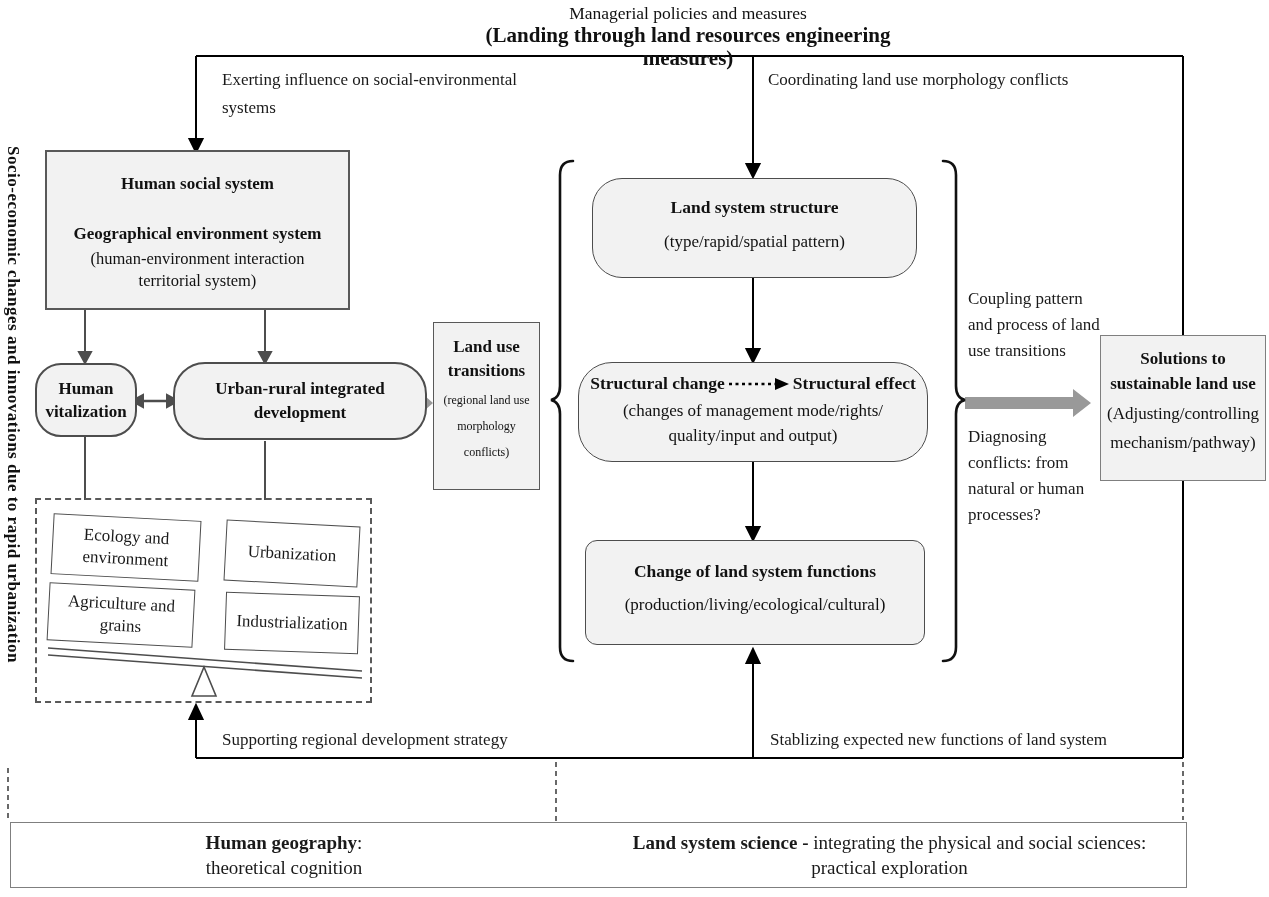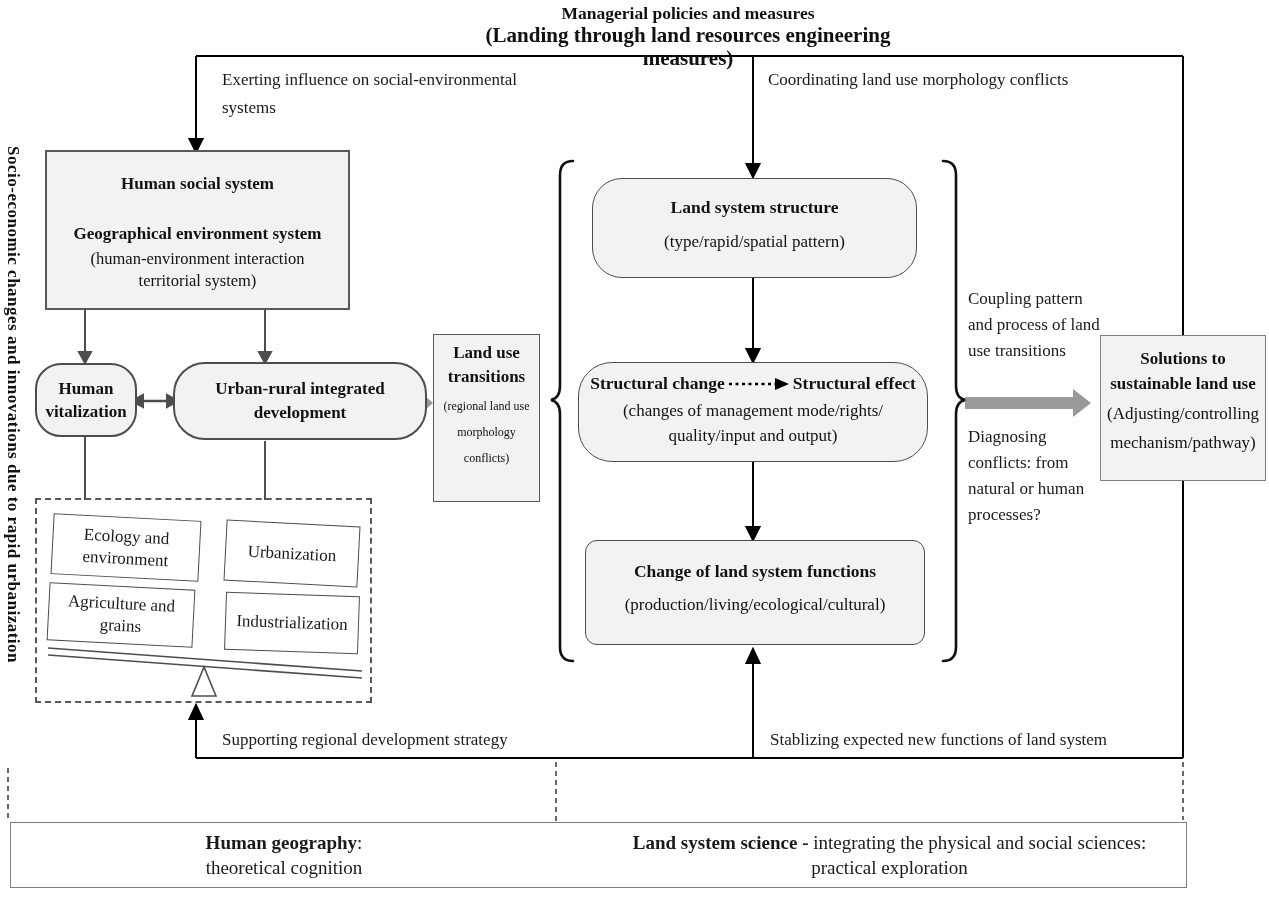--- a/index.html
+++ b/index.html
@@ -10,21 +10,21 @@
   .box{position:absolute;background:#f2f2f2;border:2px solid #595959;box-sizing:border-box;text-align:center;}
   .rbox{position:absolute;background:#f2f2f2;border:2px solid #4d4d4d;box-sizing:border-box;text-align:center;}
   .whitebox{position:absolute;background:#fff;border:1.5px solid #4d4d4d;box-sizing:border-box;
             display:flex;align-items:center;justify-content:center;text-align:center;
             font-size:17px;line-height:22px;color:#1a1a1a;}
   .b{font-weight:bold;}
   #side-label{left:-2px;top:76px;height:658px;width:30px;
       writing-mode:vertical-rl;display:flex;align-items:center;justify-content:center;
       font-weight:bold;font-size:17px;letter-spacing:.5px;color:#111;}
   #header{left:438px;top:2px;width:500px;text-align:center;}
-  #header .t{font-size:17.5px;font-weight:bold;line-height:22px;}
+  #header .t{font-size:17.5px;font-weight:normal;line-height:22px;}
   #header .s{font-size:21px;line-height:23px;font-weight:bold;}
   .edge{position:absolute;font-size:17px;line-height:28px;color:#1a1a1a;}
   svg{position:absolute;left:0;top:0;}
   .dash-frame{position:absolute;border:2px dashed #595959;box-sizing:border-box;background:transparent;}
   #bottom-bar{left:10px;top:822px;width:1177px;height:66px;border:1.5px solid #7f7f7f;box-sizing:border-box;background:#fff;}
   .bb-cell{position:absolute;top:0;height:100%;display:flex;flex-direction:column;justify-content:center;
            text-align:center;font-size:19px;line-height:25px;color:#1a1a1a;}
 </style>
 </head>
 <body>
@@ -130,21 +130,21 @@
   <div class="rbox b" style="left:35px;top:363px;width:102px;height:74px;border-radius:26px;font-size:17px;line-height:23px;display:flex;align-items:center;justify-content:center;padding:0 6px;">Human vitalization</div>
 
   <div class="rbox b" style="left:173px;top:362px;width:254px;height:78px;border-radius:32px;font-size:17px;line-height:24px;display:flex;align-items:center;justify-content:center;padding:16px 20px;">Urban-rural integrated development</div>
 
   <div class="dash-frame" style="left:35px;top:498px;width:337px;height:205px;"></div>
   <div class="whitebox" style="left:52px;top:517px;width:148px;height:61px;transform:rotate(3deg);">Ecology and environment</div>
   <div class="whitebox" style="left:225px;top:523px;width:134px;height:61px;transform:rotate(3deg);">Urbanization</div>
   <div class="whitebox" style="left:48px;top:586px;width:146px;height:58px;transform:rotate(3deg);">Agriculture and grains</div>
   <div class="whitebox" style="left:225px;top:594px;width:134px;height:58px;transform:rotate(2deg);">Industrialization</div>
 
-  <div class="box" style="left:433px;top:334px;width:107px;height:168px;border-width:1.5px;padding-top:6px;">
+  <div class="box" style="left:433px;top:322px;width:107px;height:168px;border-width:1.5px;padding-top:12px;">
     <div class="b" style="font-size:17px;line-height:24px;">Land use transitions</div>
     <div style="font-size:12px;line-height:26px;margin-top:4px;">(regional land use morphology conflicts)</div>
   </div>
 
   <div class="rbox" style="left:592px;top:178px;width:325px;height:100px;border-radius:30px;border-width:1.5px;">
     <div class="b" style="margin-top:18px;font-size:17.5px;">Land system structure</div>
     <div style="margin-top:14px;font-size:17px;">(type/rapid/spatial pattern)</div>
   </div>
 
   <div class="rbox" style="left:578px;top:362px;width:350px;height:100px;border-radius:34px;border-width:1.5px;">

